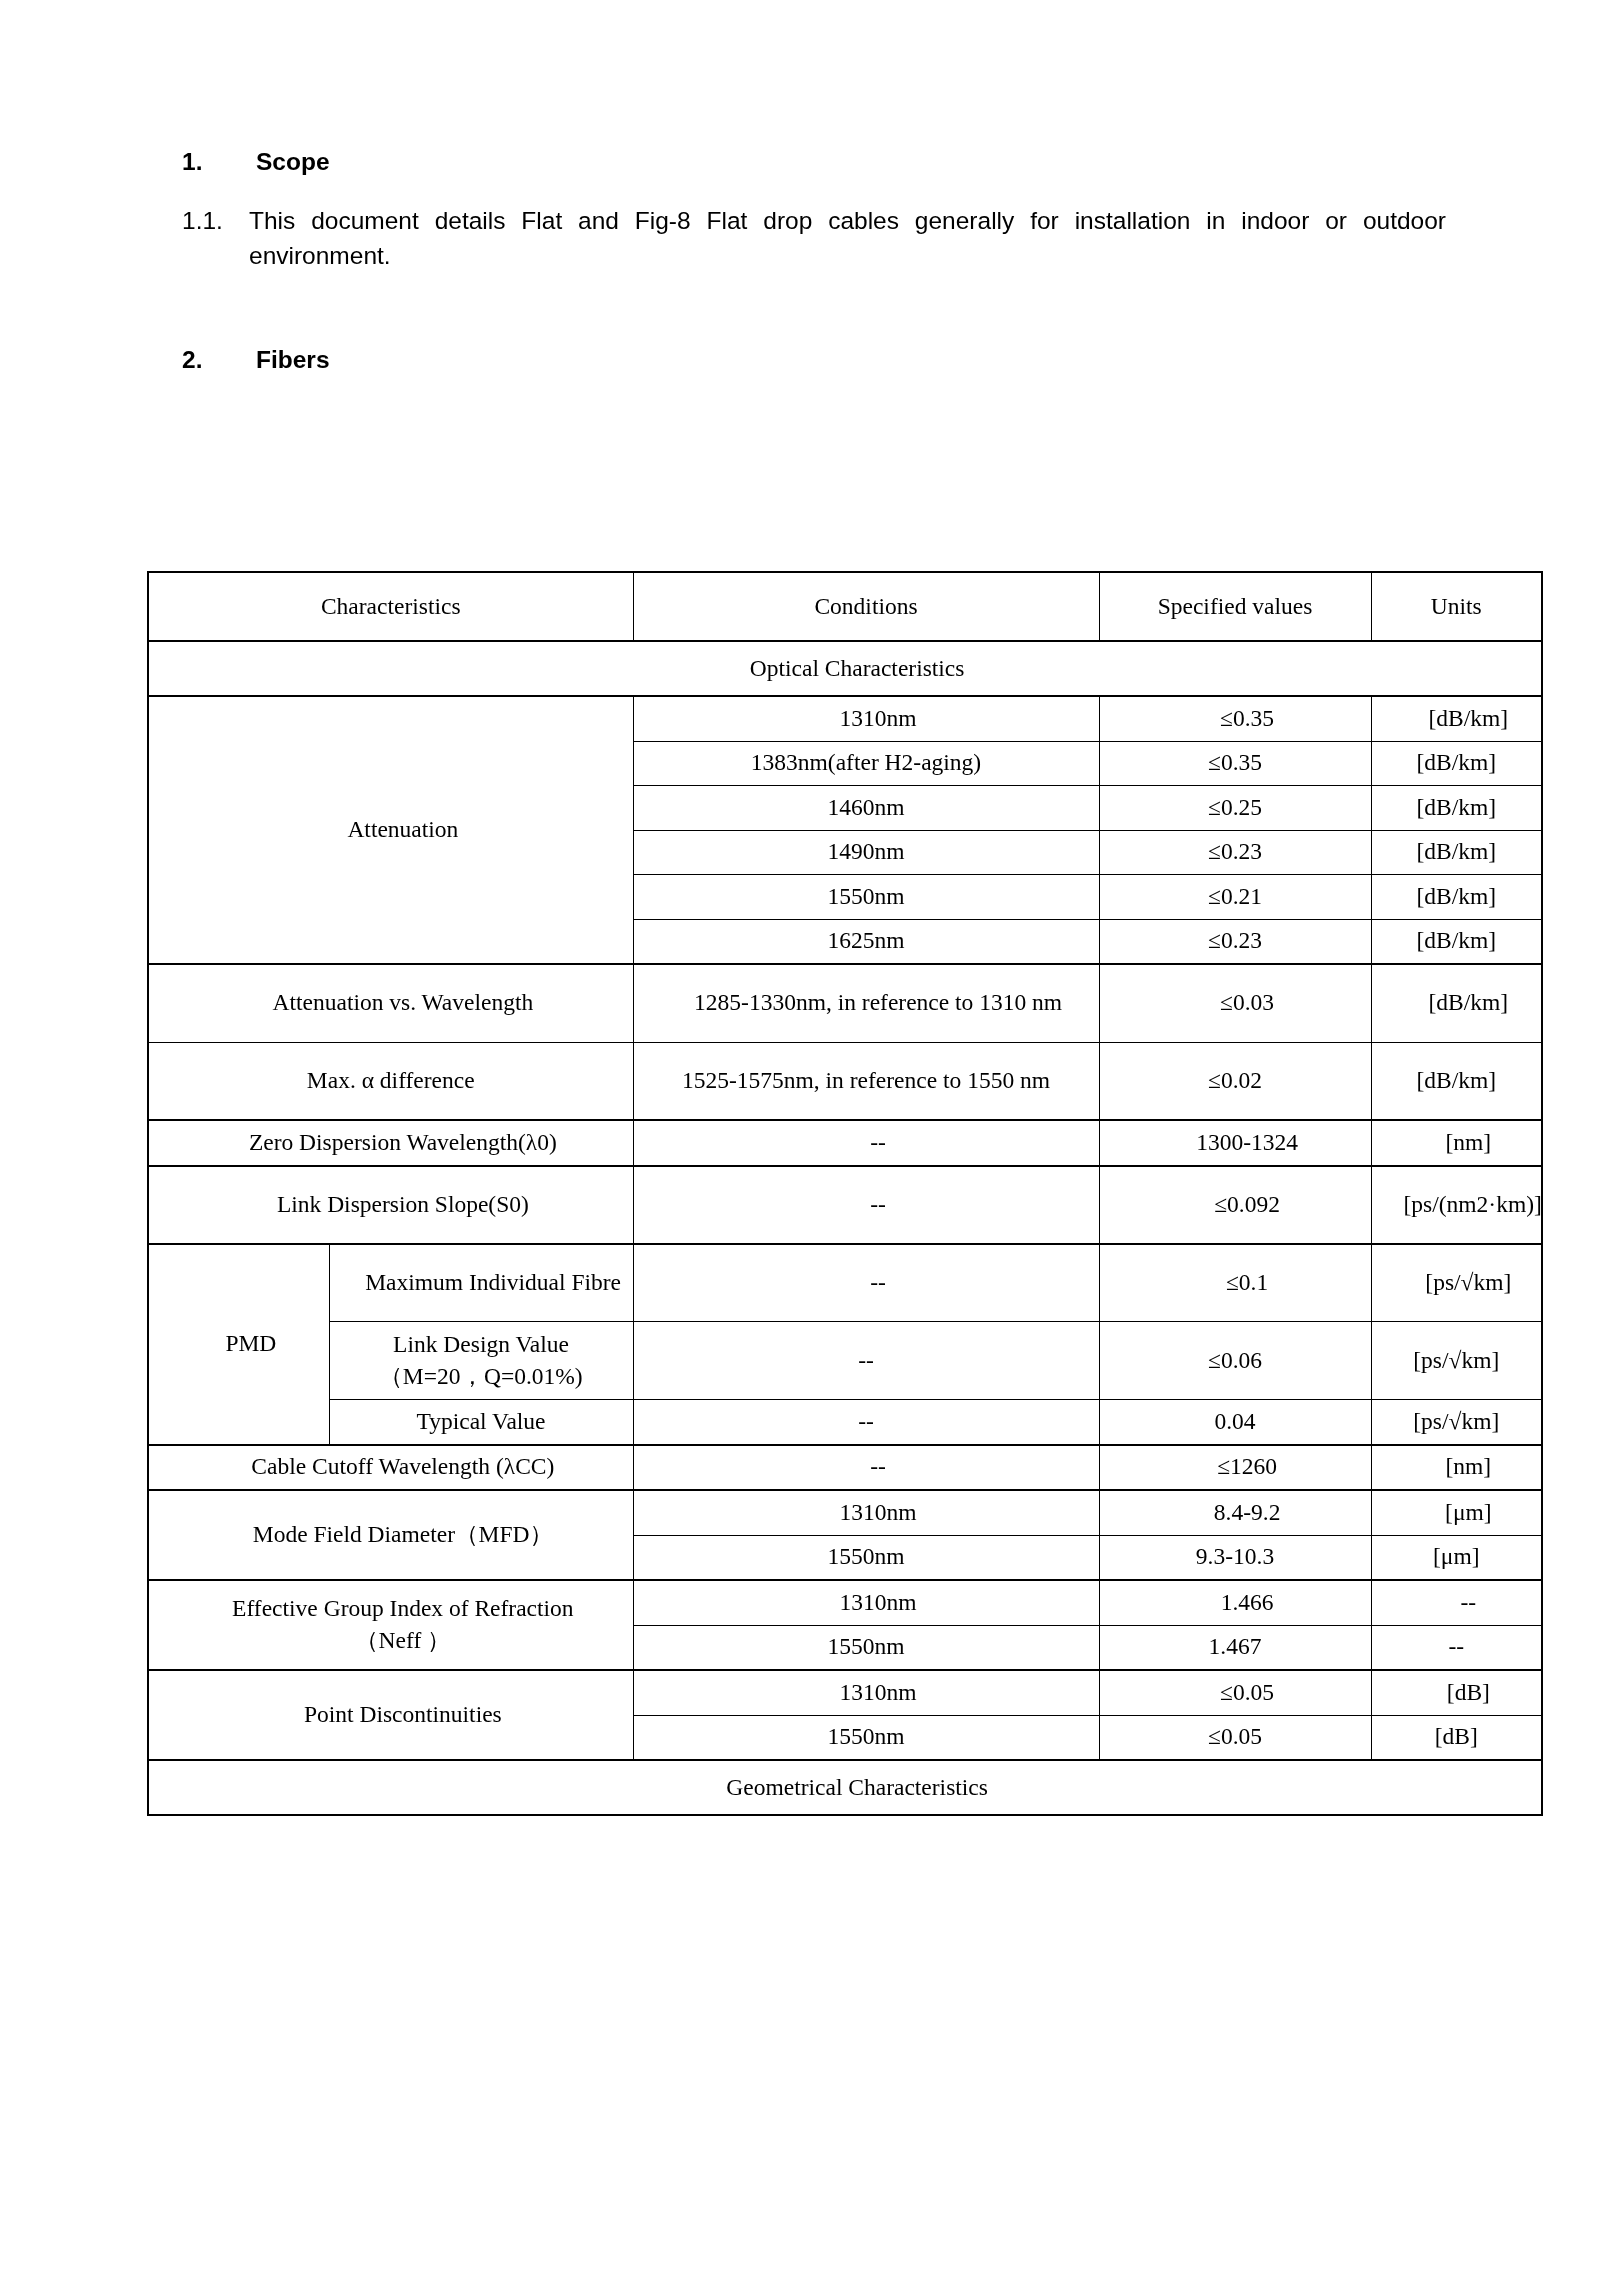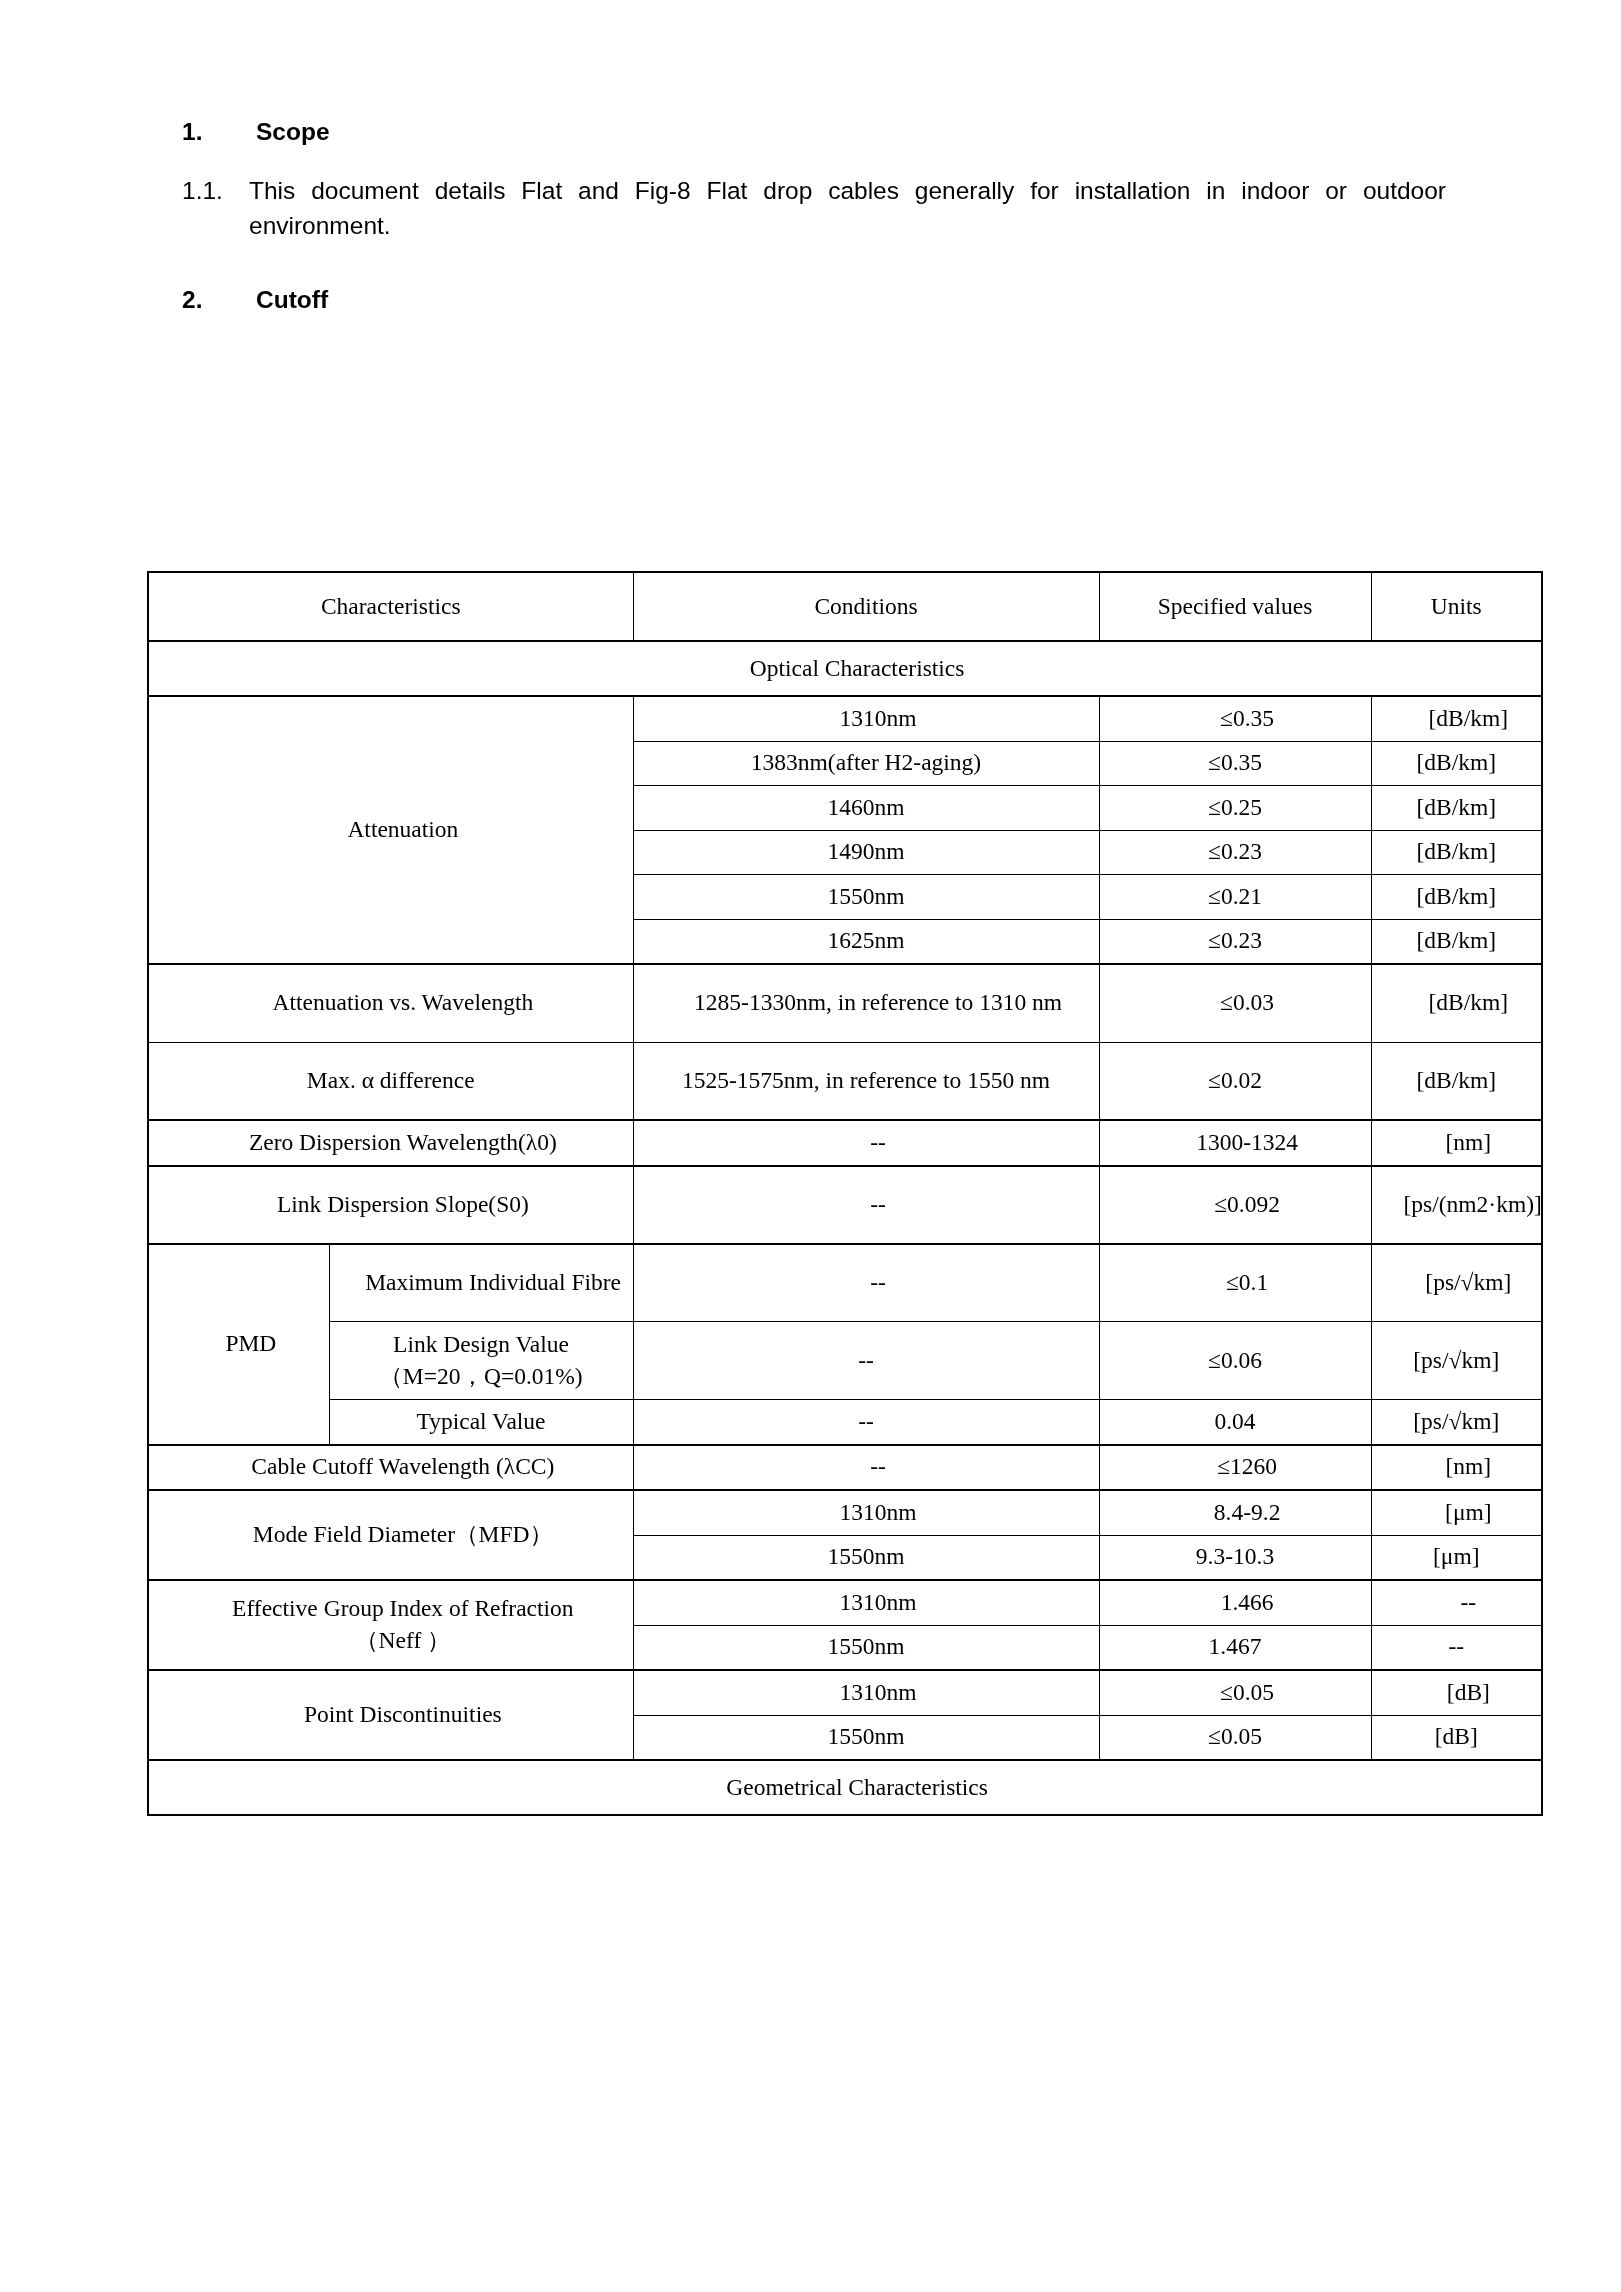--- a/index.html
+++ b/index.html
@@ -44,20 +44,21 @@
   .h1-num {
     font-weight: bold;
     font-size: 24.5px;
     width: 74px;
     flex: 0 0 74px;
     letter-spacing: 0;
   }
   .h1-title {
     font-weight: bold;
     font-size: 24.5px;
+    margin-top: 30px;
   }
 
   .p-num {
     font-size: 24.5px;
     width: 67px;
     flex: 0 0 67px;
   }
   .p-body {
     font-size: 24.5px;
     line-height: 1.45;
@@ -124,21 +125,21 @@
       <span class="h1-title">Scope</span>
     </div>
 
     <div class="h-row para11">
       <span class="p-num">1.1.</span>
       <span class="p-body">This document details Flat and Fig-8 Flat drop cables generally for installation in indoor  or outdoor environment.</span>
     </div>
 
     <div class="h-row sec2">
       <span class="h1-num">2.</span>
-      <span class="h1-title">Cutoff</span>
+      <span class="h1-title">Fibers</span>
     </div>
 
 
   </div>
 
   <div class="spec-table-wrap">
     <table class="spec">
       <colgroup>
         <col style="width:181px">
         <col style="width:304px">

